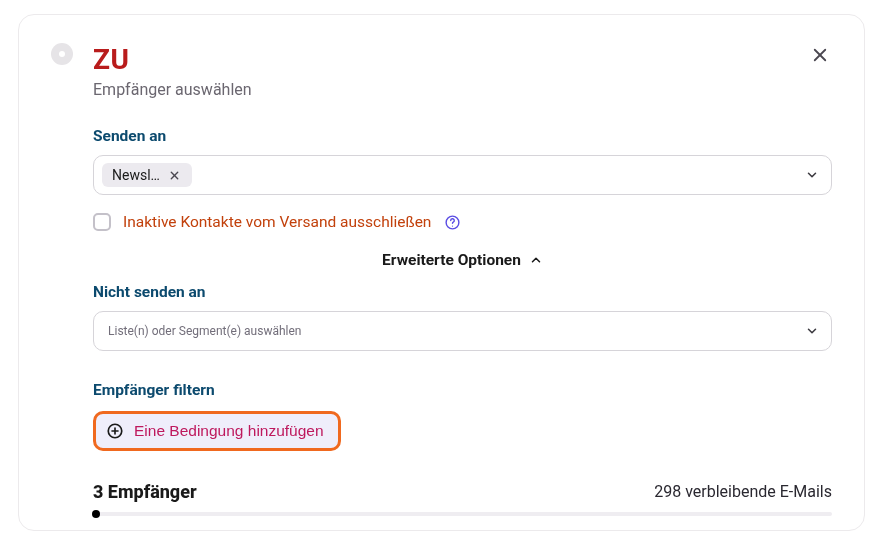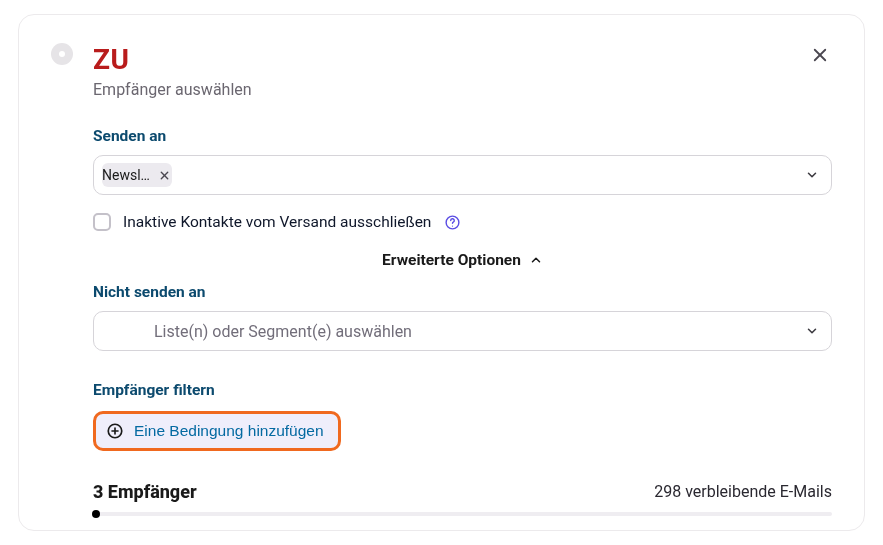--- a/index.html
+++ b/index.html
@@ -48,55 +48,55 @@
     border-radius: 10px;
     min-height: 40px;
     padding: 5px 36px 5px 8px;
     position: relative;
     display: flex; align-items: center; gap: 6px;
     background:#fff;
   }
   .chip {
     background:#eceaef;
     border-radius: 6px;
-    padding: 4px 0;
+    padding: 4px 10px;
     display: inline-flex; align-items: center; gap: 8px;
     font-size: 14px; color:#1a1a1a;
     max-width: 94px;
   }
   .chip-label { white-space: nowrap; overflow: hidden; text-overflow: ellipsis; flex:1; }
   .chip-x { width:14px; height:14px; display:flex; align-items:center; justify-content:center; color:#4a4750; cursor:pointer; }
   .select-caret {
     position:absolute; right:12px; top:50%; transform:translateY(-50%);
     color:#3c3a40;
   }
-  .placeholder { color:#726e7a; font-size:16px; padding-left:6px;margin-left:46px; }
+  .placeholder { color:#726e7a; font-size:12px; padding-left:6px; }
   .checkbox-row {
     margin-top: 18px;
     display:flex; align-items:center; gap:12px;
   }
   .cb {
     width:18px; height:18px; border:2px solid #c4c1c9; border-radius:5px; background:#fff; cursor:pointer;
   }
-  .cb-label { font-size:15.5px; color:#0f172a; }
+  .cb-label { font-size:15.5px; color:#c2410c; }
   .help-icon { width:18px; height:18px; display:flex; align-items:center; justify-content:center; color:#5a4de3; cursor:pointer; }
   .adv-row {
     margin-top: 20px;
     display:flex; align-items:center; gap:8px;
     font-weight:700; font-size:15.5px; cursor:pointer;justify-content:center;
   }
   .small-gap { margin-top: 14px; }
   .filter-label { margin-top: 30px; }
   .add-cond-btn {
     display:inline-flex; gap:10px;
     padding: 8px 14px 8px 10px;
     border-radius: 10px;
     background:#efeefb;
     border: 3px solid #f0691f;
-    font-size:15.5px; font-weight:500; color:#0369a1;
+    font-size:15.5px; font-weight:500; color:#be185d;
     cursor:pointer;
     margin-top: 2px;
   }
   .add-cond-btn .plus-icon { color:#1a1a1a; display:flex; }
   .summary-row {
     margin-top: 30px;
     display:flex; align-items:center; justify-content:space-between;
   }
   .summary-left { font-size: 18px; font-weight: 800; }
   .summary-right { font-size: 16px; color:#2a2830; }

